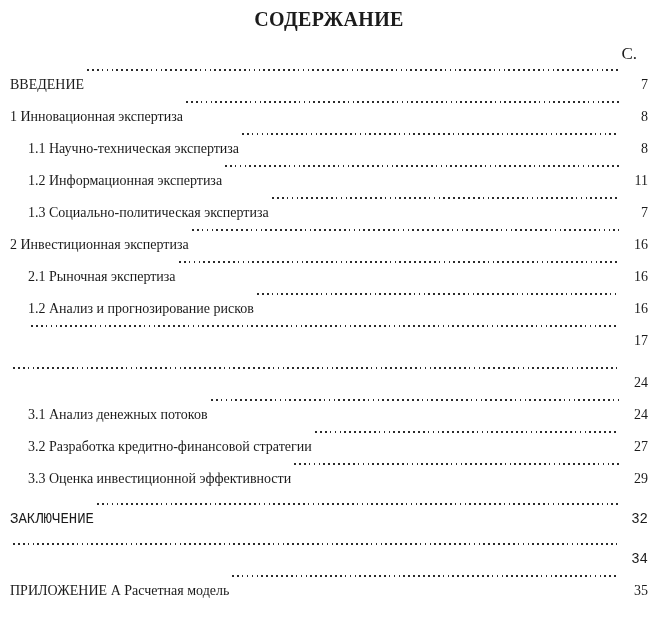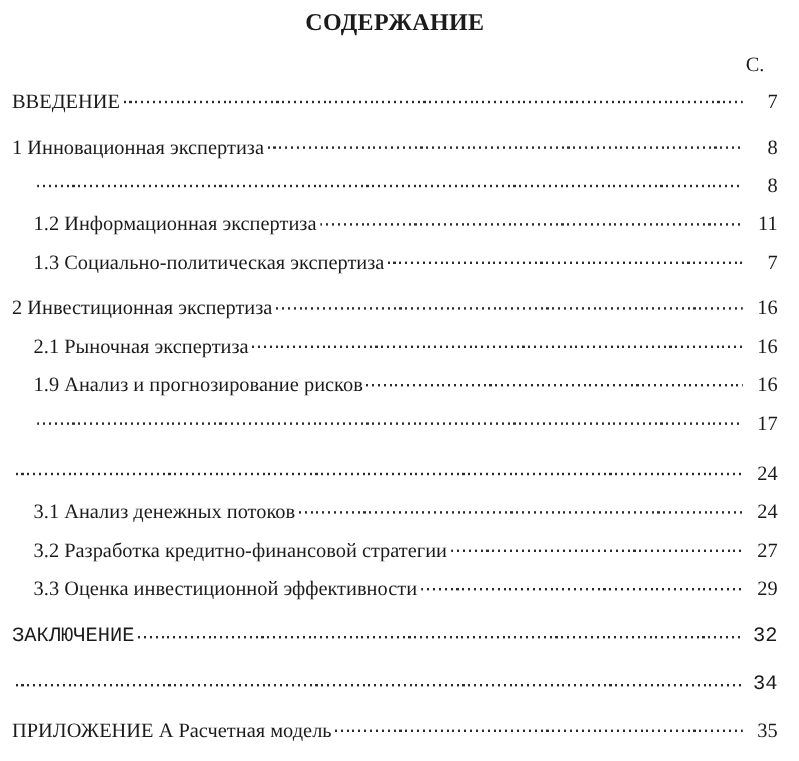--- a/index.html
+++ b/index.html
@@ -33,28 +33,28 @@
     padding-right: 11px;
     text-align: right;
     font-size: 17px;
     line-height: 20px;
   }
   .toc {
     margin-top: 5px;
   }
   .toc-row {
     display: flex;
-    align-items: center;
-    font-size: 17px;
+    align-items: flex-start;
+    font-size: 14px;
     line-height: 32px;
   }
   .toc-row.indent {
     padding-left: 18px;
   }
-  .gap-sm { margin-top: 6px; }
+  .gap-sm { }
   .gap-md { margin-top: 8px; font-family: Liberation Mono, monospace; }
   .gap-lg { margin-top: 10px; }
   .toc-label {
     white-space: nowrap;
   }
   .toc-dots {
     flex: 1 1 auto;
     min-width: 8px;
     height: 2px;
     margin: 0 3px;
@@ -87,20 +87,21 @@
       <span class="toc-page">7</span>
     </div>
 
     <div class="toc-row gap-sm">
       <span class="toc-label">1 Инновационная экспертиза</span>
       <span class="toc-dots"></span>
       <span class="toc-page">8</span>
     </div>
 
     <div class="toc-row indent">
+      <span class="toc-label">1.1 Научно-техническая экспертиза</span>
       <span class="toc-dots"></span>
       <span class="toc-page">8</span>
     </div>
 
     <div class="toc-row indent">
       <span class="toc-label">1.2 Информационная экспертиза</span>
       <span class="toc-dots"></span>
       <span class="toc-page">11</span>
     </div>
 
@@ -116,21 +117,21 @@
       <span class="toc-page">16</span>
     </div>
 
     <div class="toc-row indent">
       <span class="toc-label">2.1 Рыночная экспертиза</span>
       <span class="toc-dots"></span>
       <span class="toc-page">16</span>
     </div>
 
     <div class="toc-row indent">
-      <span class="toc-label">1.9 Анализ и прогнозирование рисков</span>
+      <span class="toc-label">1.2 Анализ и прогнозирование рисков</span>
       <span class="toc-dots"></span>
       <span class="toc-page">16</span>
     </div>
 
     <div class="toc-row indent">
       <span class="toc-dots"></span>
       <span class="toc-page">17</span>
     </div>
 
     <div class="toc-row gap-lg">

